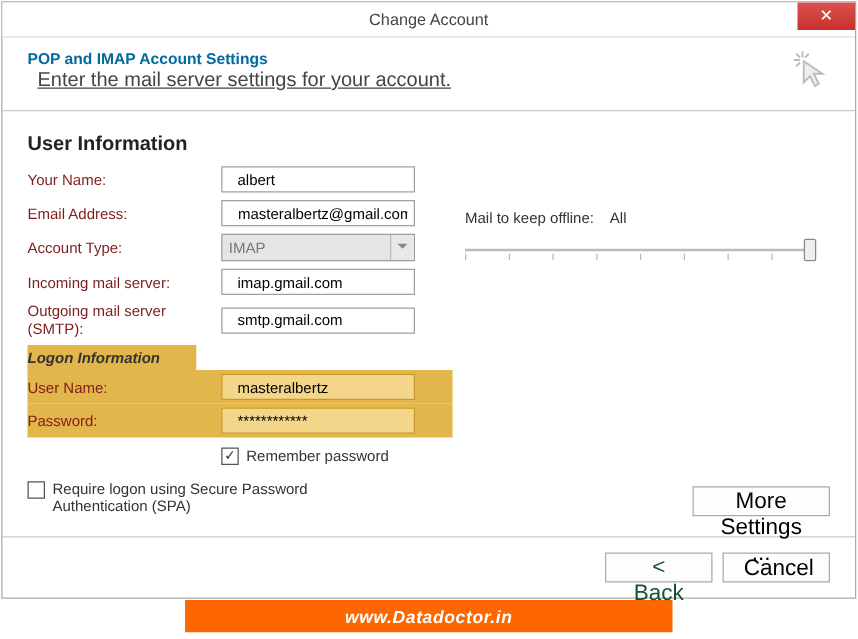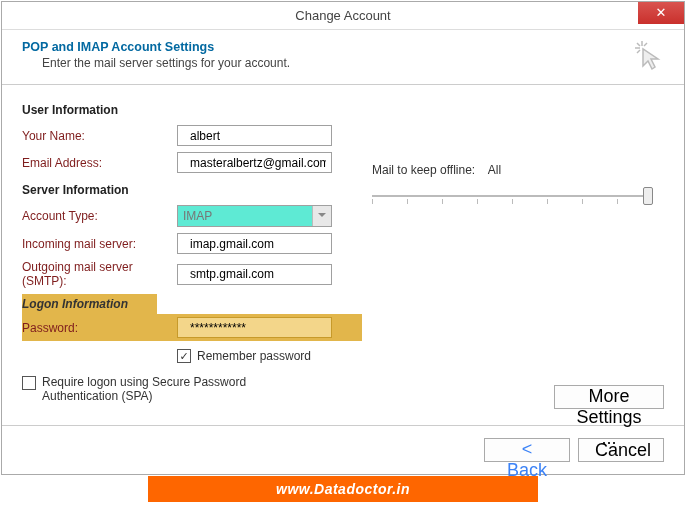--- a/index.html
+++ b/index.html
@@ -47,38 +47,39 @@
     padding: 10px 20px 14px 20px;
     border-bottom: 1px solid #ccc;
     position: relative;
   }
   .header-title {
     font-weight: bold;
     font-size: 12.5px;
     color: #0369a1;
   }
   .header-sub {
-    font-size: 12px;
+    font-size: 16px;
     color: #444;
-    margin-left: 20px;
+    margin-left: 8px;
     margin-top: 2px;
+    text-decoration: underline;
   }
   .header-icon {
     position: absolute;
     right: 18px;
     top: 8px;
   }
   .content {
     padding: 18px 20px 10px 20px;
     min-height: 340px;
     position: relative;
   }
   .section-label {
     font-weight: bold;
-    font-size: 12px;
+    font-size: 16px;
     color: #222;
     margin-bottom: 8px;
     display: block;
   }
   .row {
     display: flex;
     align-items: center;
     margin-bottom: 6px;
   }
   .lbl {
@@ -92,21 +93,21 @@
     border: 1px solid #a0a0a0;
     padding: 1px 5px;
     font-size: 12px;
     font-family: inherit;
     background: #fff;
   }
   .combo {
     width: 155px;
     height: 22px;
     border: 1px solid #a0a0a0;
-    background: #5eead4;
+    background: #e5e5e5;
     color: #777;
     font-size: 12px;
     display: flex;
     align-items: center;
     padding-left: 5px;
     position: relative;
   }
   .combo::after {
     content: "";
     position: absolute;
@@ -207,21 +208,21 @@
   .btn {
     border: 1px solid #aaa;
     background: #fdfdfd;
     height: 24px;
     font-size: 18px;
     font-family: inherit;
     padding: 0 16px;
     cursor: pointer;
   }
   .btn:disabled, .btn.disabled {
-    color: #3b82f6;
+    color: #14532d;
     cursor: default;
   }
   .more-settings {
     position: absolute;
     right: 20px;
     bottom: 16px;
     width: 110px;
   }
   .footer {
     border-top: 1px solid #ccc;
@@ -277,39 +278,42 @@
 
     <div class="row">
       <span class="lbl">Your Name:</span>
       <input class="txt" type="text" value="albert" style="">
     </div>
     <div class="row">
       <span class="lbl">Email Address:</span>
       <input class="txt" type="text" value="masteralbertz@gmail.com" style="">
     </div>
 
-    <span class="section-label" style="margin-top:10px">Server Information</span>
 
     <div class="row">
       <span class="lbl">Account Type:</span>
       <div class="combo">
         <span>IMAP</span>
         <span class="combo-arrow"></span>
       </div>
     </div>
     <div class="row">
       <span class="lbl">Incoming mail server:</span>
       <input class="txt" type="text" value="imap.gmail.com" style="">
     </div>
     <div class="row">
       <span class="lbl">Outgoing mail server (SMTP):</span>
       <input class="txt" type="text" value="smtp.gmail.com" style="">
     </div>
 
     <div class="highlight-heading">Logon Information</div>
+    <div class="highlight-row">
+      <span class="lbl">User Name:</span>
+      <input class="txt" type="text" value="masteralbertz" style="">
+    </div>
     <div class="highlight-row">
       <span class="lbl">Password:</span>
       <input class="txt" type="text" value="************" style="">
     </div>
 
     <div class="chk-row">
       <span class="chk">✓</span>
       <span>Remember password</span>
     </div>
 

